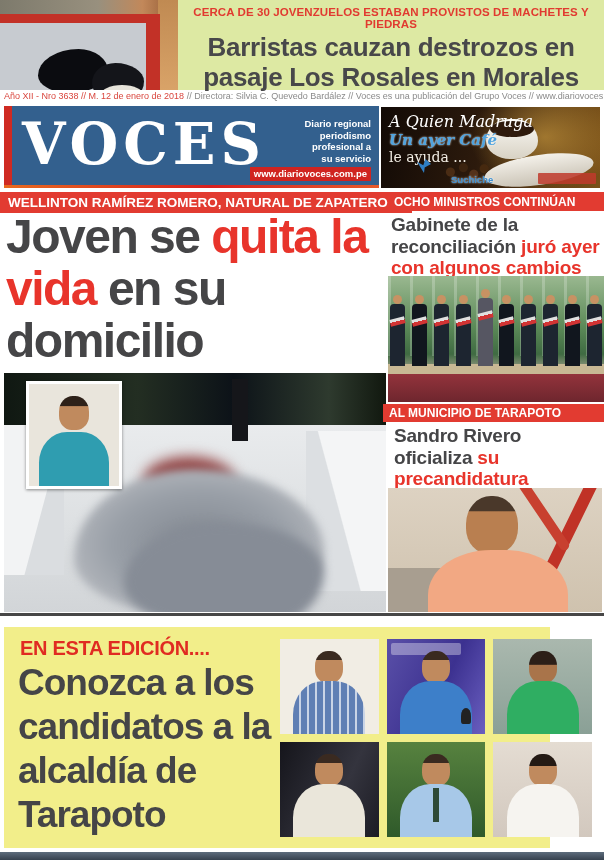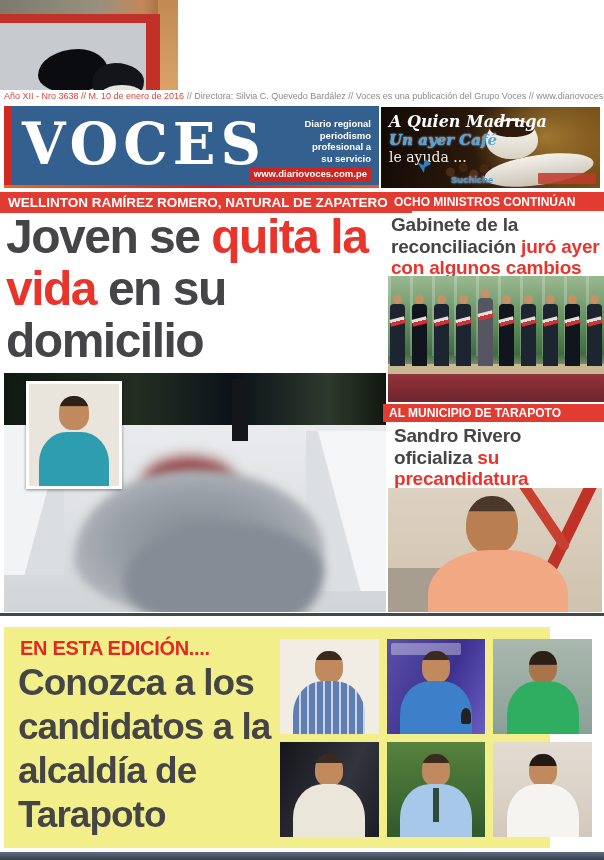--- a/index.html
+++ b/index.html
@@ -28,21 +28,21 @@
   .logo-box { position:absolute; left:4px; top:106px; width:375px; height:79px; background:#33608e; }
   .logo-redbar { position:absolute; left:0; top:0; width:8px; height:79px; background:#cf2a22; }
   .logo-title { position:absolute; left:18px; top:4px; font-family:"DejaVu Serif", serif; font-weight:bold; font-size:56px; line-height:66px; color:#ffffff; letter-spacing:5px; transform:scaleY(1.05); }
   .logo-tag { position:absolute; right:8px; top:12px; text-align:right; color:#fff; font-size:9.5px; font-weight:bold; line-height:11.5px; }
   .logo-web { display:inline-block; margin-top:3px; background:#d02420; color:#fff; font-size:9.5px; font-weight:bold; padding:1px 4px; }
   .logo-underline { position:absolute; left:4px; top:185px; width:375px; height:3px; background:linear-gradient(90deg,#e86a1e,#d81f1f 55%,#e85a2a); }
 
   
   .ad { position:absolute; left:381px; top:107px; width:219px; height:81px; overflow:hidden; background:linear-gradient(100deg,#120a06 0%,#2c1a0c 45%,#5a3a14 75%,#7a5118 100%); }
   .ad-glow { position:absolute; right:-20px; top:-25px; width:150px; height:110px; background:radial-gradient(closest-side,rgba(220,170,70,.55),rgba(220,170,70,0)); }
-  .ad-l1 { position:absolute; left:8px; top:5px; font-family:"DejaVu Serif", serif; font-style:italic; font-weight:bold; font-size:16px; color:#fff; }
+  .ad-l1 { position:absolute; left:8px; top:5px; font-family:"DejaVu Serif", serif; font-style:italic; font-weight:normal; font-size:16px; color:#fff; }
   .ad-l2 { position:absolute; left:8px; top:24px; font-family:"DejaVu Serif", serif; font-style:italic; font-weight:bold; font-size:15px; color:#4fa3df; text-shadow:0 0 2px #fff; }
   .ad-l3 { position:absolute; left:8px; top:42px; font-family:"DejaVu Serif", serif; font-size:14px; color:#f2ede4; }
   .ad-brand { position:absolute; left:26px; top:67px; font-size:9.5px; font-weight:bold; color:#3f8fd0; text-shadow:0 0 2px #fff;padding-left:44px; }
   .ad-butterfly { position:absolute; left:36px; top:52px; width:14px; height:14px; background:#2f7fc5; clip-path:polygon(50% 100%, 0 20%, 45% 45%, 60% 0, 100% 35%, 55% 60%); }
   .ad-saucer { position:absolute; right:6px; top:48px; width:110px; height:30px; background:linear-gradient(180deg,#f4f1ea,#c9c2b4); border-radius:50%; transform:rotate(-8deg); }
   .ad-cup { position:absolute; right:62px; top:12px; width:52px; height:40px; background:linear-gradient(180deg,#fbfaf6,#d8d2c4); border-radius:45% 45% 48% 48%/55% 55% 45% 45%; }
   .ad-coffee { position:absolute; right:66px; top:14px; width:44px; height:16px; background:#2e1a0c; border-radius:50%; }
   .ad-beans { position:absolute; right:108px; top:54px; width:52px; height:22px; background:radial-gradient(circle at 20% 50%, #4a2c14 4px, transparent 5px),radial-gradient(circle at 45% 30%, #3c2410 4px, transparent 5px),radial-gradient(circle at 65% 60%, #54321a 4px, transparent 5px),radial-gradient(circle at 85% 35%, #46290f 4px, transparent 5px); }
   .ad-smallred { position:absolute; right:4px; bottom:4px; width:58px; height:11px; background:#c0392b; opacity:.85; border-radius:1px; }
 
@@ -131,22 +131,29 @@
   <div class="top-photo">
     <div class="tp-bg-top"></div>
     <div class="tp-building"></div>
     <div class="tp-car">
       <div class="tp-hole1"></div>
       <div class="tp-hole2"></div>
       <div class="tp-seat"></div>
     </div>
   </div>
 
-
-  <div class="mast-line"><span class="mast-red">Año XII - Nro 3638 // M. 10 de enero de 2016 </span><span class="mast-gray">// Directora: Silvia C. Quevedo Bardález // Voces es una publicación del Grupo Voces // www.diariovoces.com.pe // </span></div>
+  <div class="top-banner">
+    <div class="top-kicker">CERCA DE 30 JOVENZUELOS ESTABAN PROVISTOS DE MACHETES Y PIEDRAS</div>
+    <div class="top-headline">
+      <div>Barristas cauzan destrozos en</div>
+      <div>pasaje Los Rosales en Morales</div>
+    </div>
+  </div>
+
+  <div class="mast-line"><span class="mast-red">Año XII - Nro 3638 // M. 12 de enero de 2018 </span><span class="mast-gray">// Directora: Silvia C. Quevedo Bardález // Voces es una publicación del Grupo Voces // www.diariovoces.com.pe // </span></div>
 
   <div class="logo-box">
     <div class="logo-redbar"></div>
     <div class="logo-title">VOCES</div>
     <div class="logo-tag">
       <div>Diario regional</div>
       <div>periodismo</div>
       <div>profesional a</div>
       <div>su servicio</div>
       <span class="logo-web">www.diariovoces.com.pe</span>

